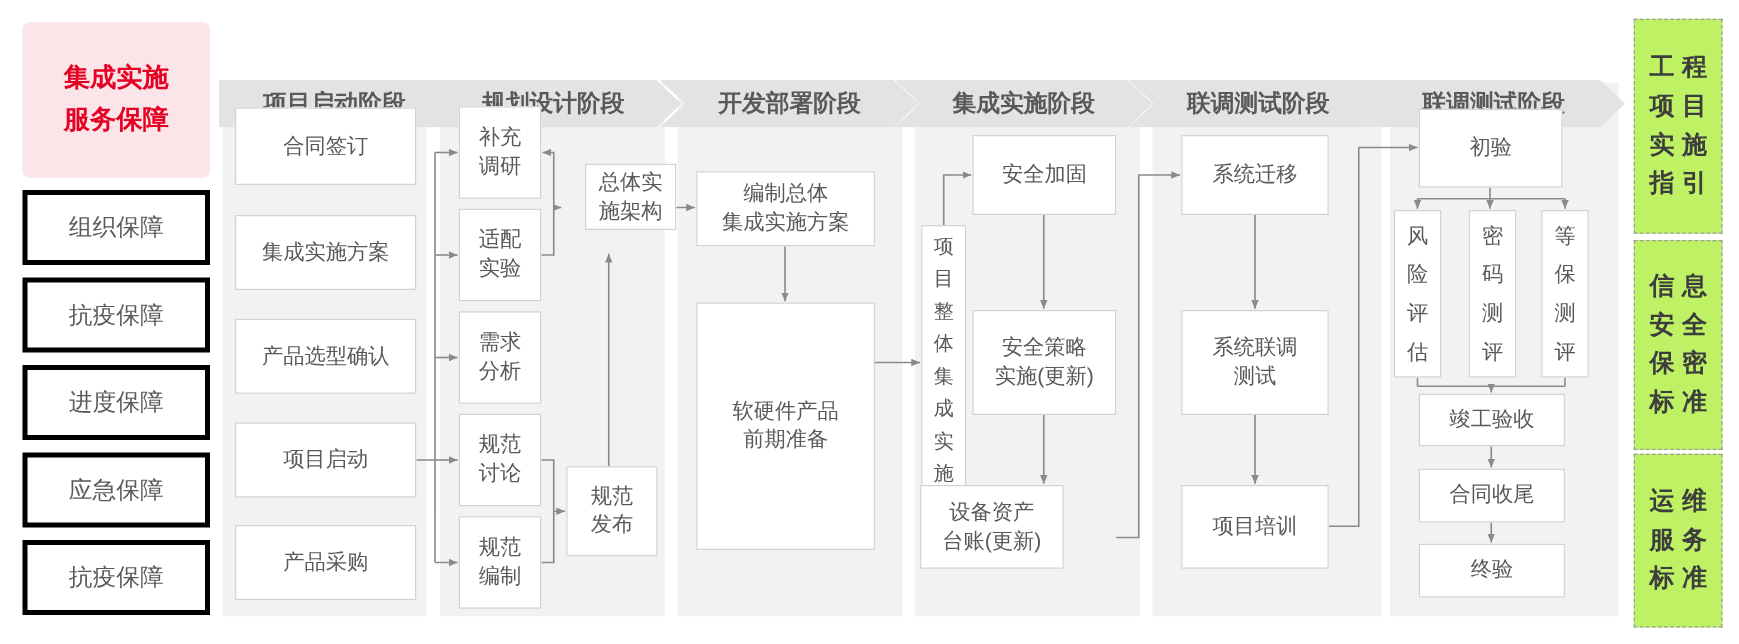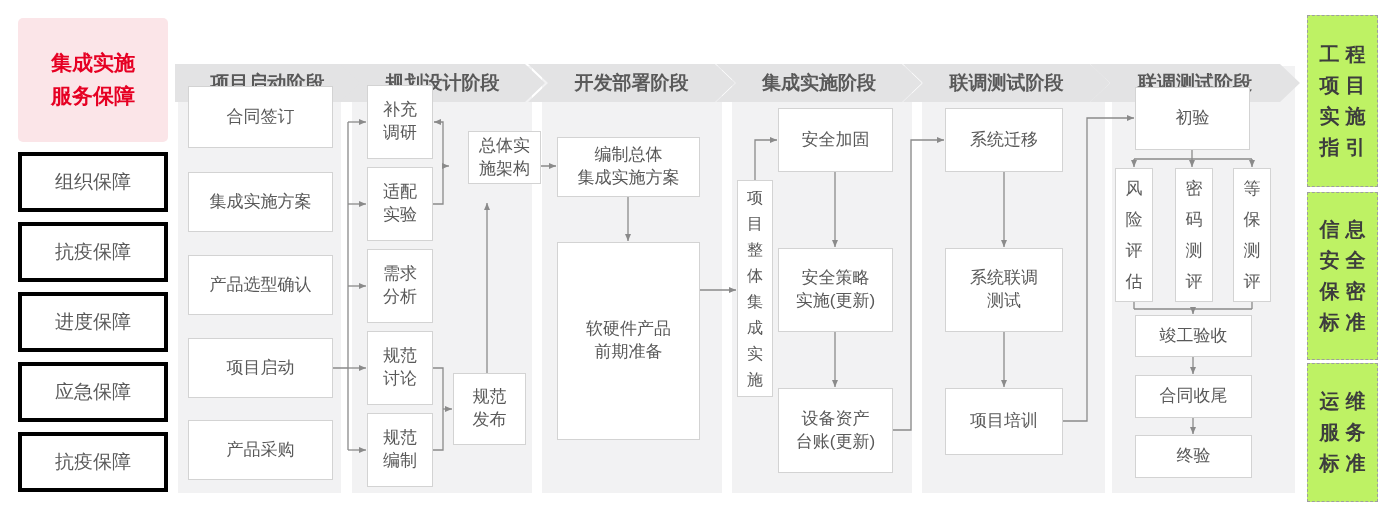--- a/index.html
+++ b/index.html
@@ -154,21 +154,21 @@
 目
 整
 体
 集
 成
 实
 施</div>
   <div class="node" style="left:778px;top:108px;width:115px;height:64px">安全加固</div>
   <div class="node" style="left:778px;top:248px;width:115px;height:84px">安全策略
 实施(更新)</div>
-  <div class="node" style="left:778px;top:388px;width:115px;height:85px">设备资产
+  <div class="node" style="left:736px;top:388px;width:115px;height:67px">设备资产
 台账(更新)</div>
 
   <div class="node" style="left:945px;top:108px;width:118px;height:64px">系统迁移</div>
   <div class="node" style="left:945px;top:248px;width:118px;height:84px">系统联调
 测试</div>
   <div class="node" style="left:945px;top:388px;width:118px;height:67px">项目培训</div>
 
   <div class="node" style="left:1135px;top:87px;width:115px;height:63px">初验</div>
   <div class="node v4" style="left:1115px;top:168px;width:38px;height:134px">风
 险

